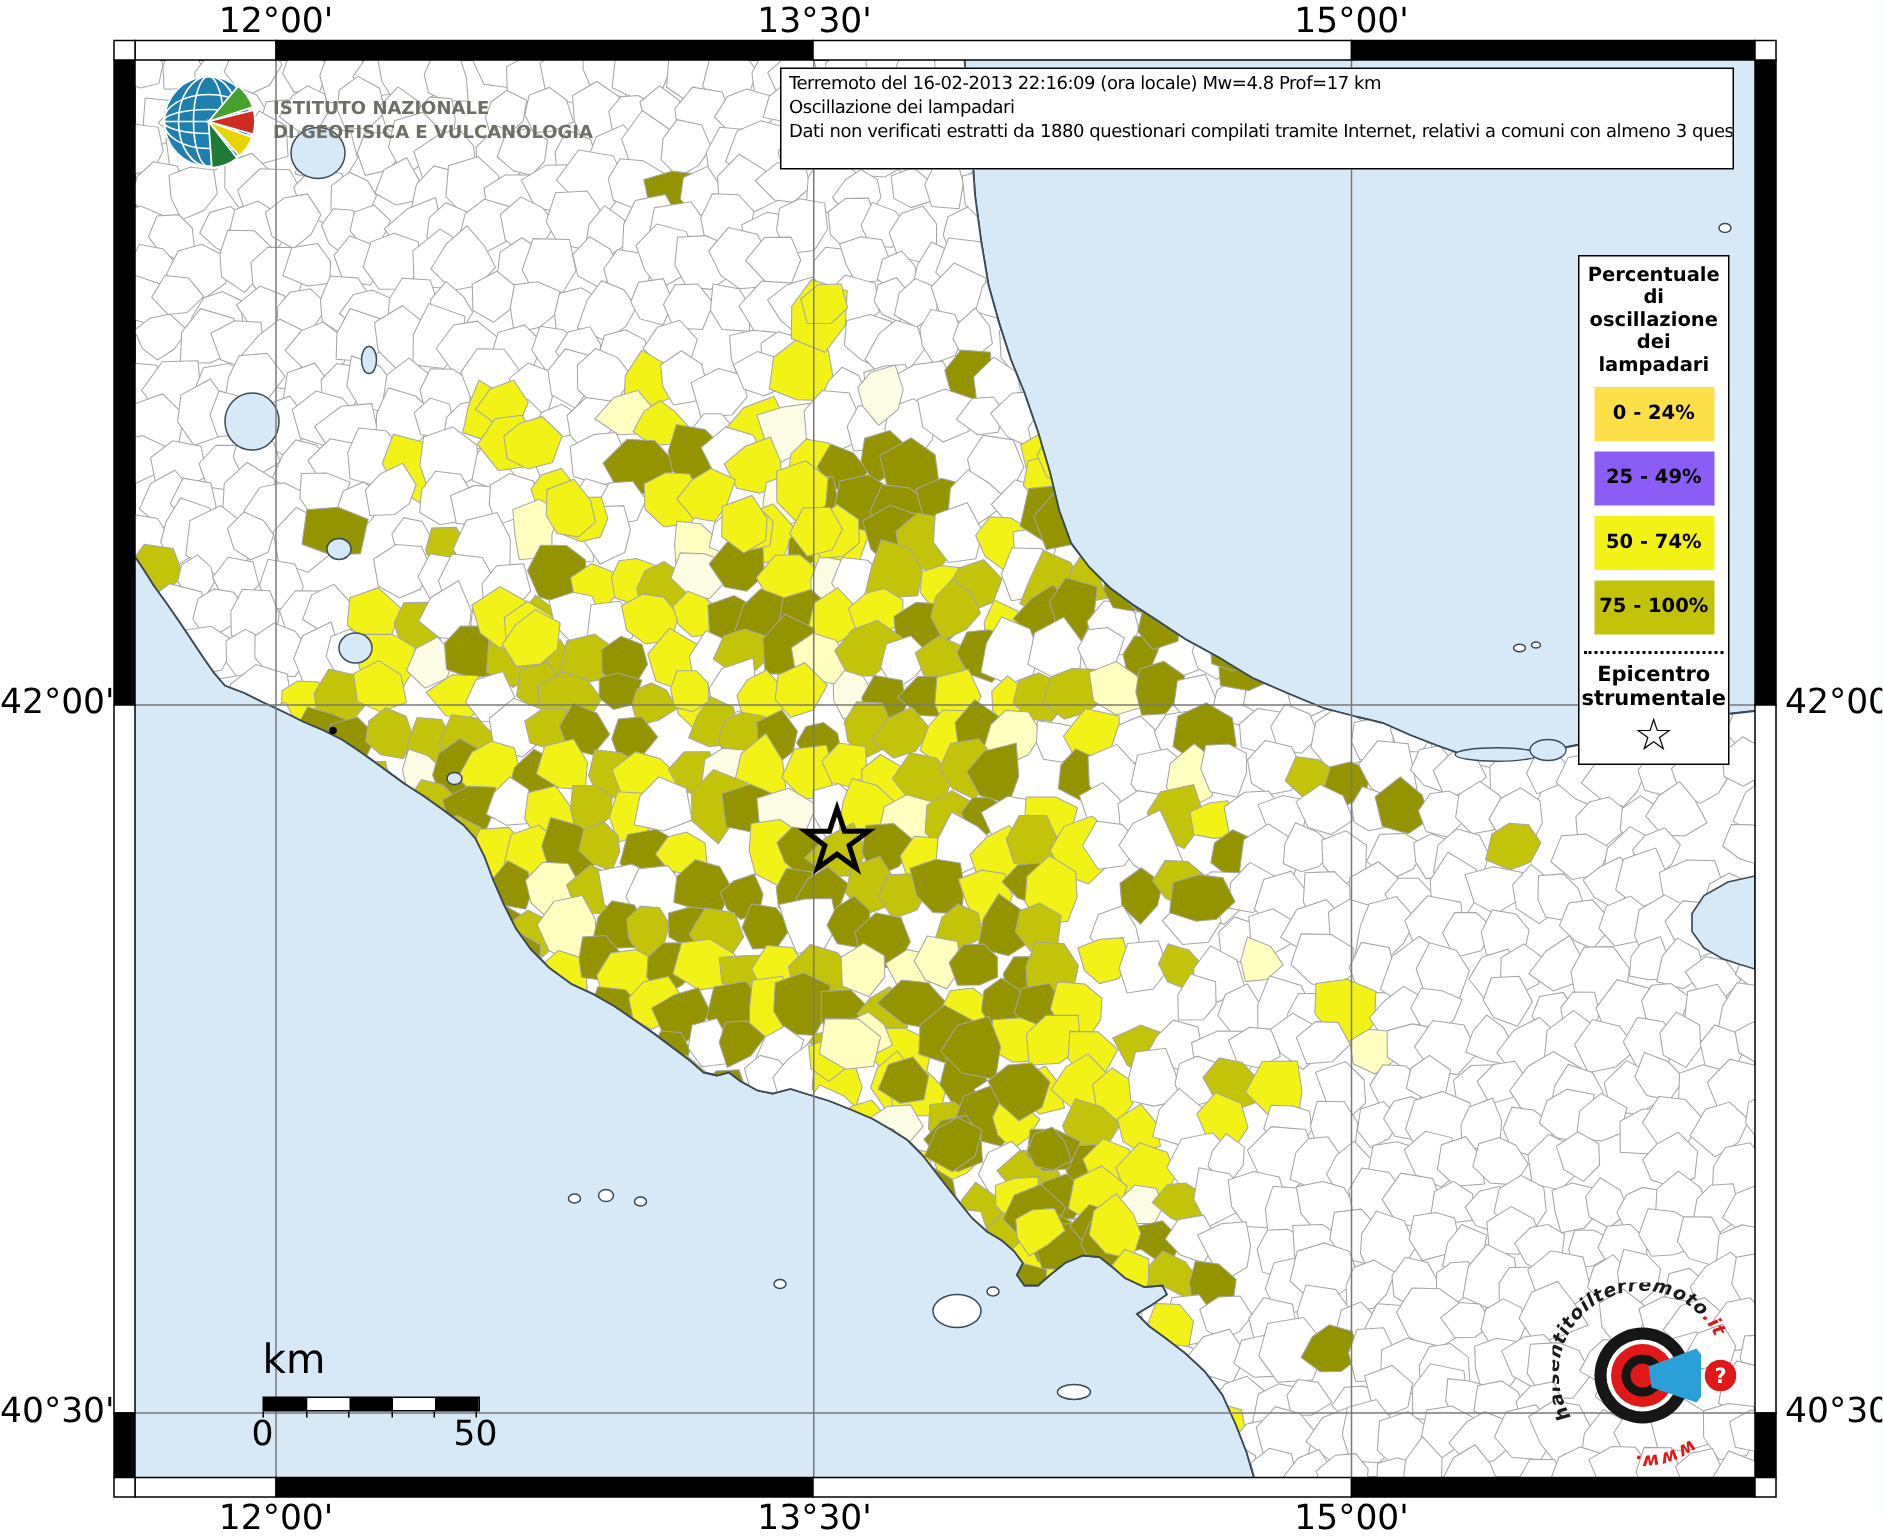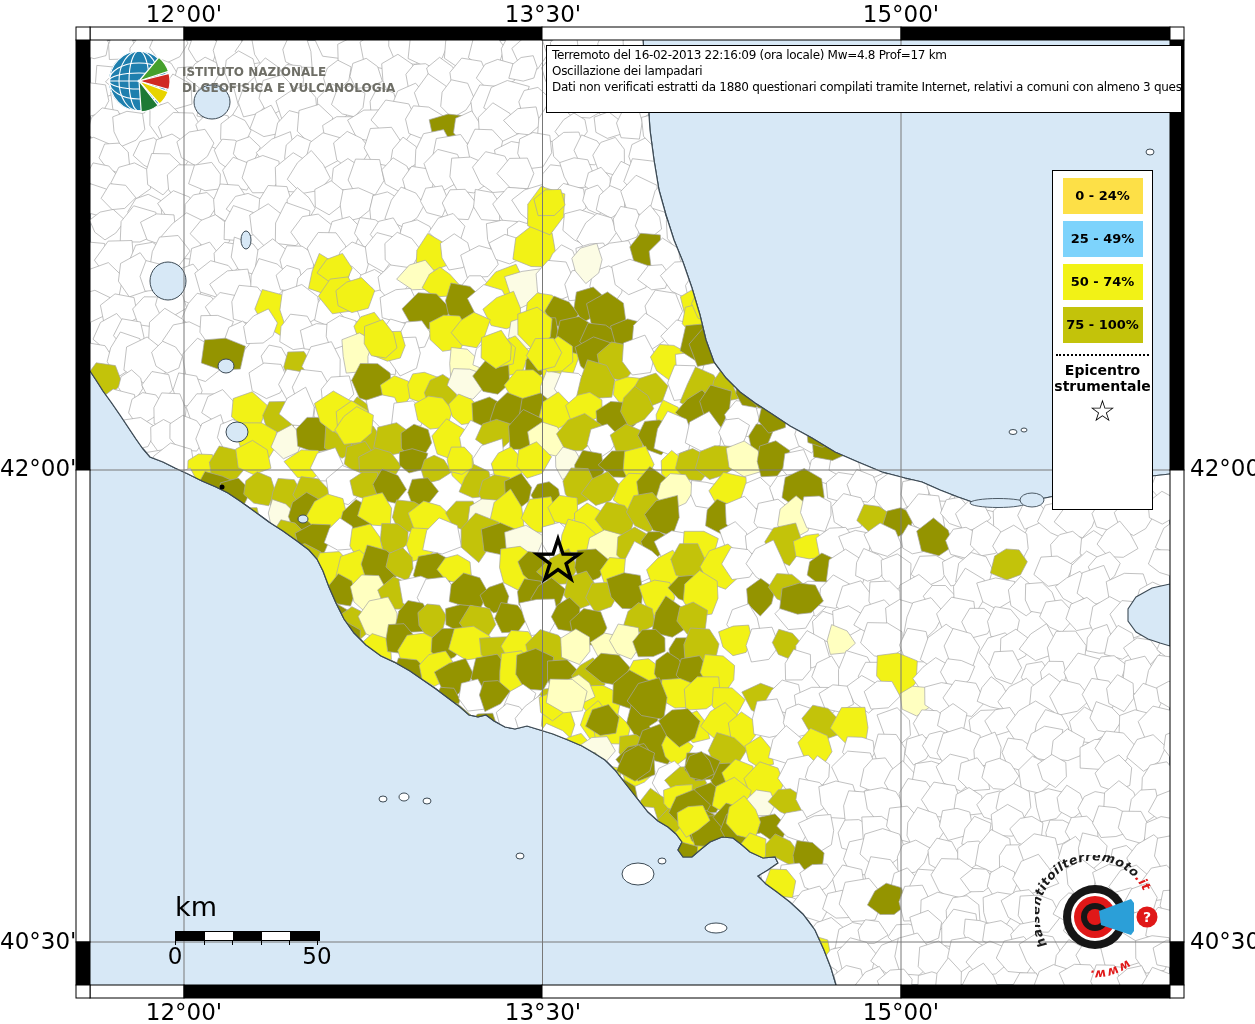--- a/index.html
+++ b/index.html
@@ -5,21 +5,21 @@
   html,body{margin:0;padding:0;background:#fff;}
   .page{position:relative;width:1255px;height:1024px;background:#fff;overflow:hidden;
         font-family:"DejaVu Sans","Liberation Sans",sans-serif;}
   .page svg{display:block;}
   #base-svg{position:absolute;left:0;top:0;}
   .axis-lbl{position:absolute;font-size:23px;color:#000;white-space:nowrap;}
   .axis-top{top:1px;transform:translateX(-50%);}
   .axis-bottom{top:999px;transform:translateX(-50%);}
   .axis-left{left:0;width:66px;text-align:right;}
   .axis-right{left:1190px;text-align:left;}
-  .info-box{position:absolute;left:546px;top:45px;width:624px;height:64px;background:#fff;
+  .info-box{position:absolute;left:520px;top:45px;width:624px;height:64px;background:#fff;
             border:1px solid #000;font-size:12px;letter-spacing:-0.3px;line-height:16px;
             padding:1px 5px;box-sizing:content-box;white-space:nowrap;overflow:hidden;}
   .legend{position:absolute;left:1052px;top:170px;width:101px;height:340px;background:#fff;
           border:1.5px solid #000;box-sizing:border-box;text-align:center;}
   .legend-title{font-size:13px;font-weight:bold;line-height:15px;margin-top:5px;}
   .swatch{width:80px;height:36px;margin:7px auto 0 auto;font-size:13px;font-weight:bold;
           line-height:36px;text-align:center;}
   .legend-divider{border-top:2px dotted #000;margin:11px 3px 6px 3px;height:0;}
   .legend-epi{font-size:14px;font-weight:bold;line-height:16px;}
   .legend-star{font-size:30px;line-height:30px;margin-top:2px;}
@@ -1697,22 +1697,29 @@
         <path d="M35,35 L54.1,59.4 A31,31 0 0 1 37.2,65.9 Z" fill="#1E7A35"></path>
       </g>
     </svg>
     <div class="ingv-text">
       <div>ISTITUTO NAZIONALE</div>
       <div>DI GEOFISICA E VULCANOLOGIA</div>
     </div>
   </div>
 
   <div class="legend">
+    <div class="legend-title">
+      <div>Percentuale</div>
+      <div>di</div>
+      <div>oscillazione</div>
+      <div>dei</div>
+      <div>lampadari</div>
+    </div>
     <div class="swatch" style="background: #fde047;">0 - 24%</div>
-    <div class="swatch" style="background: #7dd3fc;">25 - 49%</div>
+    <div class="swatch" style="background: #8b5cf6;">25 - 49%</div>
     <div class="swatch" style="background: rgb(242, 242, 22);">50 - 74%</div>
     <div class="swatch" style="background: rgb(195, 195, 10);">75 - 100%</div>
     <div class="legend-divider"></div>
     <div class="legend-epi">
       <div>Epicentro</div>
       <div>strumentale</div>
     </div>
     <div class="legend-star">☆</div>
   </div>
 

